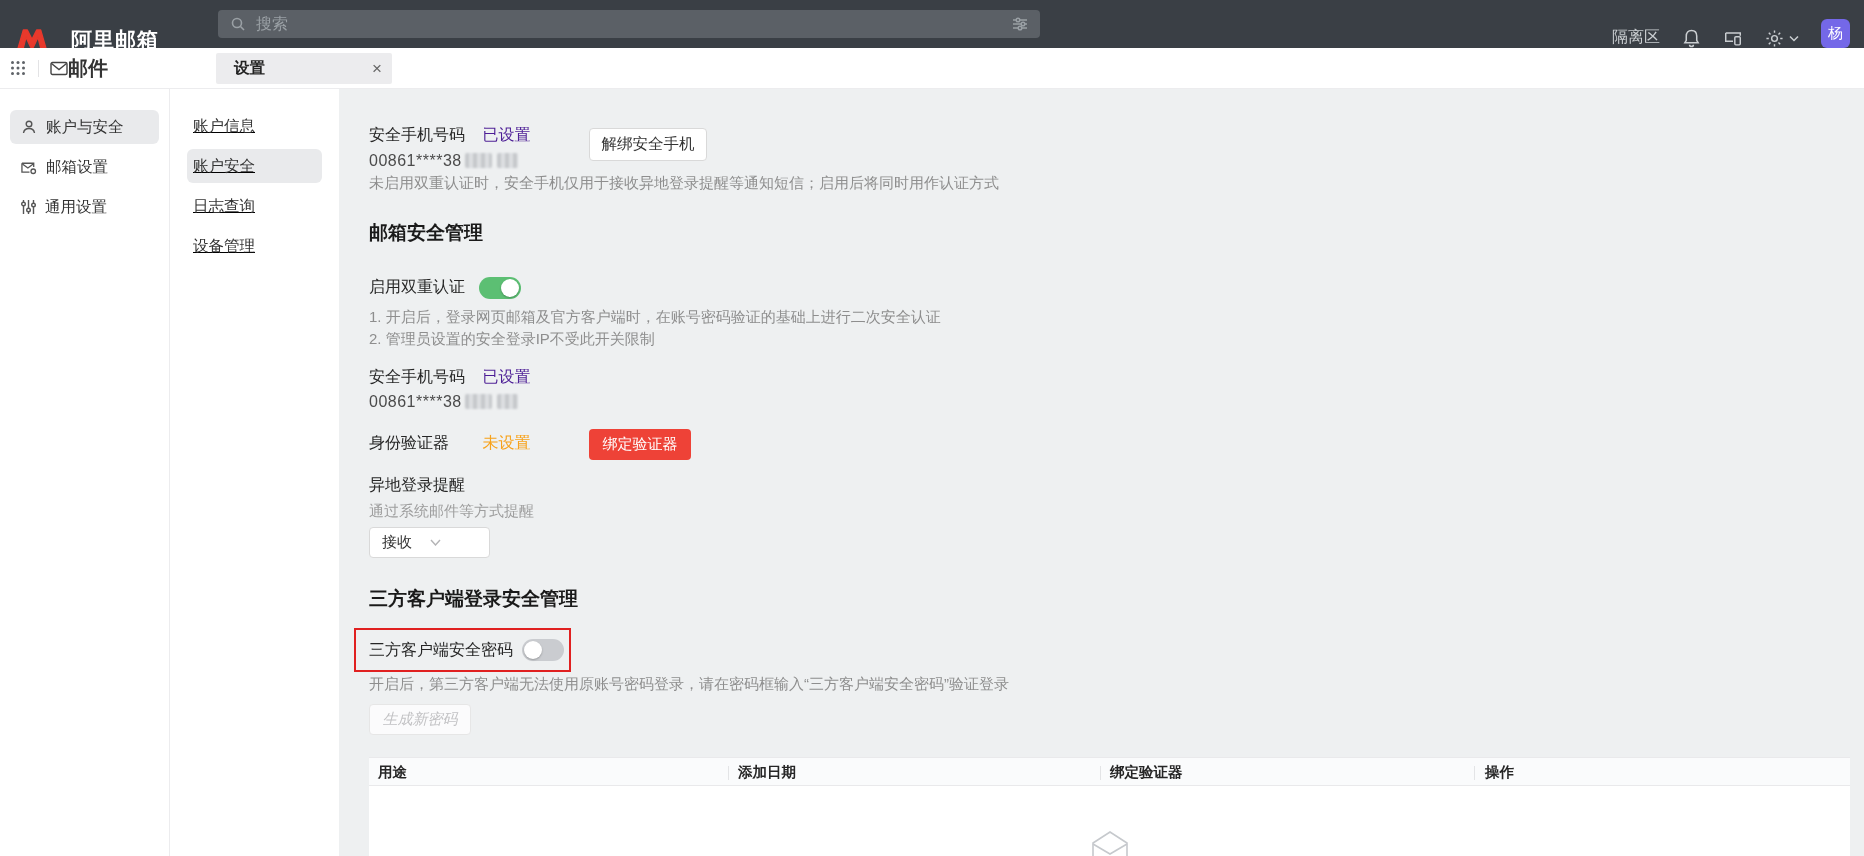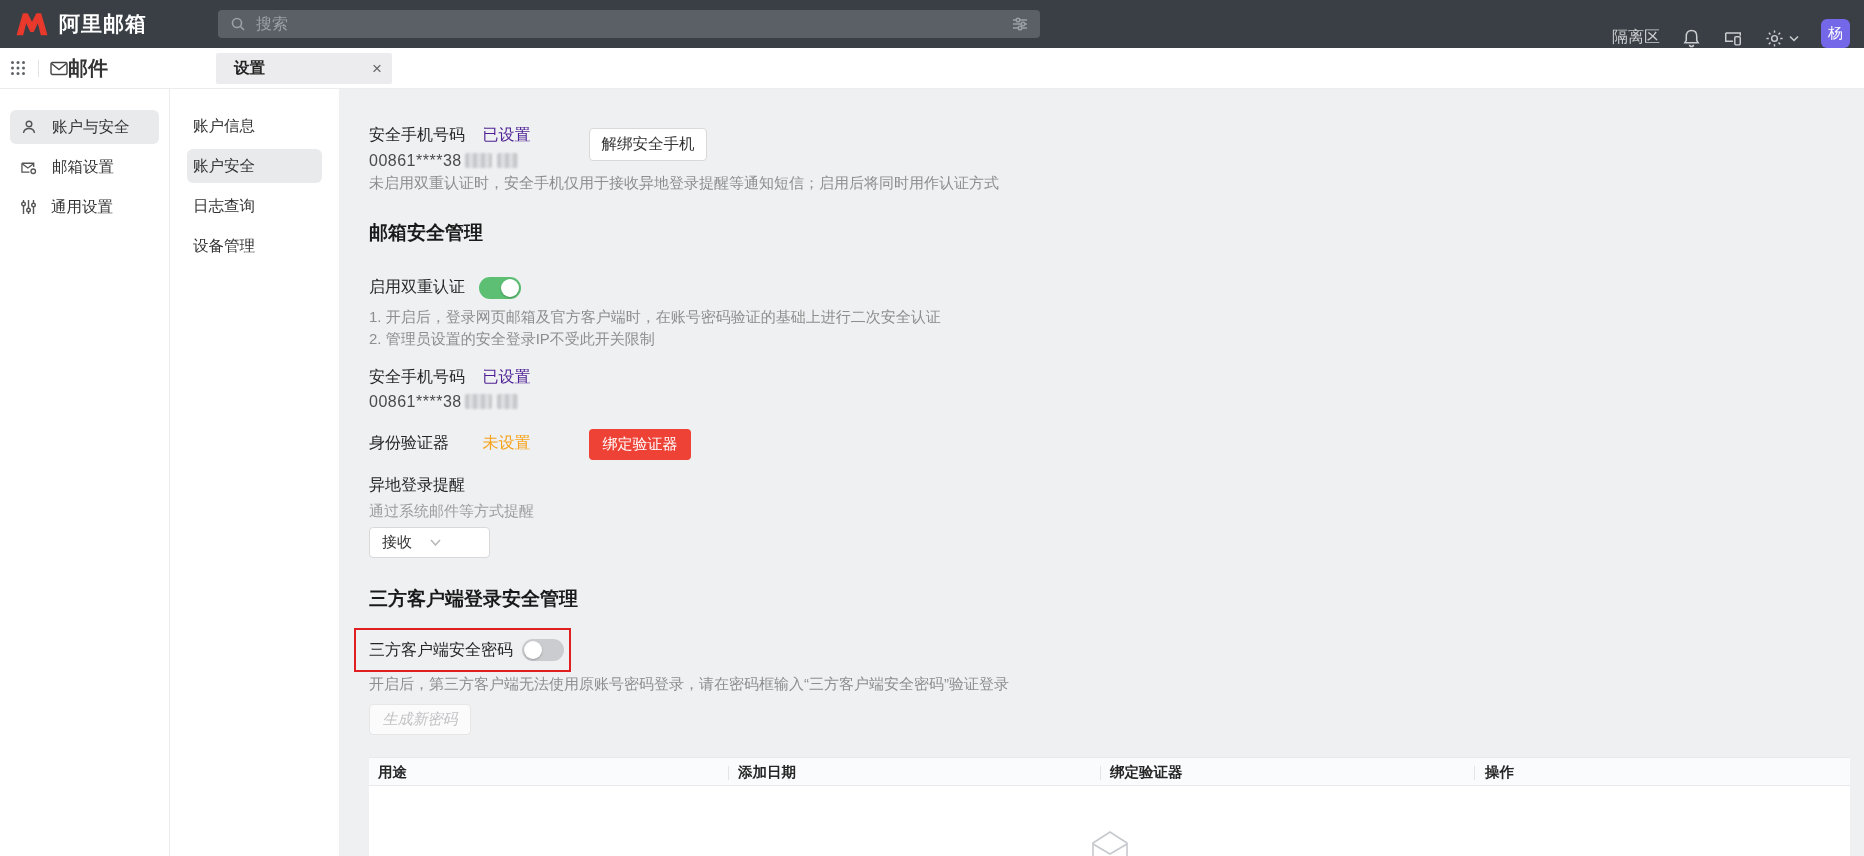--- a/index.html
+++ b/index.html
@@ -2,21 +2,21 @@
 <html><head>
 <meta charset="utf-8">
 <style>
   * { margin:0; padding:0; box-sizing:border-box; }
   html,body { width:1864px; height:856px; }
   body { font-family:"Liberation Sans","DejaVu Sans",sans-serif; background:#eef0f1; }
   #app { position:relative; width:1864px; height:856px; overflow:hidden; }
 
   
   .topbar { position:absolute; left:0; top:0; width:100%; height:48px; background:#3a3f45; }
-  .brand { position:absolute; left:16px; top:0; height:48px; display:flex; align-items:center; gap:11px; }
+  .brand { position:absolute; left:16px; top:16px; height:48px; display:flex; align-items:center; gap:23px; }
   .brand-name { color:#fff; font-size:21px; font-weight:bold; letter-spacing:1px; }
   .searchbox { position:absolute; left:218px; top:10px; width:822px; height:28px; background:#5b6066; border-radius:4px; display:flex; align-items:center; padding:0 12px; }
   .searchbox input { flex:1; background:transparent; border:none; outline:none; color:#d6d8da; font-size:16px; margin-left:10px; font-family:inherit; }
   .searchbox input::placeholder { color:#9aa0a5; }
   .topbar-right { position:absolute; right:14px; top:0; height:48px; display:flex; align-items:flex-end; gap:22px; }
   .quarantine { color:#caced1; font-size:16px; cursor:default; }
   .tb-icon { display:flex; align-items:center; }
   .gear-wrap { display:flex; align-items:center; gap:5px; }
   .avatar { width:29px; height:29px; border-radius:6px; background:#7468e8; color:#fff; font-size:15px; display:flex; align-items:center; justify-content:center; }
 
@@ -25,22 +25,22 @@
   .grid-btn { position:absolute; left:10px; top:12px; }
   .tab-divider { position:absolute; left:38px; top:12px; width:1px; height:17px; background:#e3e3e5; }
   .mail-entry { position:absolute; left:50px; top:0; height:40px; display:flex; align-items:center; color:#333; font-size:20px;font-weight:bold; }
   .tab-active { position:absolute; left:216px; top:5px; width:176px; height:31px; background:#ececee; border-radius:2px; display:flex; align-items:center; padding:0 10px 0 18px; }
   .tab-active .tab-label { flex:1; font-size:15.5px; font-weight:bold; color:#222; }
   .tab-close { color:#666; font-size:17px; line-height:1; cursor:pointer; }
 
   
   .sidebar { position:absolute; left:0; top:89px; width:169px; bottom:0; background:#fff; }
   .panel-divider { position:absolute; left:169px; top:89px; width:1px; bottom:0; background:#ececee; z-index:3; }
-  .subnav { position:absolute; left:170px; top:89px; width:169px; bottom:0; background:#fff; }
-  .side-item { display:flex; align-items:center; gap:15px; height:34px; margin:0 10px 6px 10px; padding-left:11px; border-radius:6px; font-size:15.5px; color:#333; cursor:pointer; }
+  .subnav { position:absolute; left:170px; top:89px; width:169px; bottom:0; background:#fff;text-decoration:underline; }
+  .side-item { display:flex; align-items:center; gap:9px; height:34px; margin:0 10px 6px 10px; padding-left:11px; border-radius:6px; font-size:15.5px; color:#333; cursor:pointer; }
   .sidebar .pad-top { height:21px; }
   .side-item.active { background:#e9eaec; }
   .sub-item { height:34px; line-height:34px; margin:0 17px 6px 17px; padding-left:6px; border-radius:6px; font-size:15.5px; color:#333; cursor:pointer; }
   .subnav .pad-top { height:20px; }
   .sub-item.active { background:#e9eaec; }
 
   
   .main { position:absolute; left:339px; top:89px; right:0; bottom:0; background:#eef0f1; }
   .abs { position:absolute; }
   .field-label { display:inline-block; min-width:109px; font-size:16px; color:#262626; }

